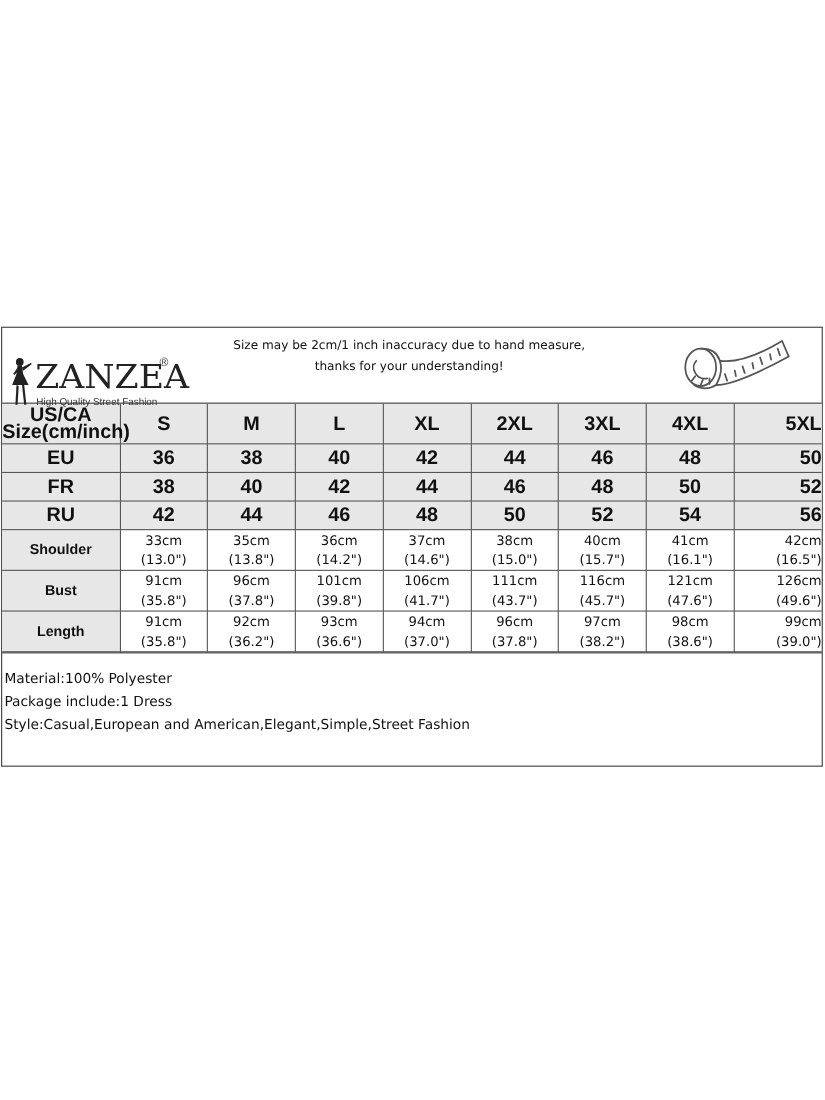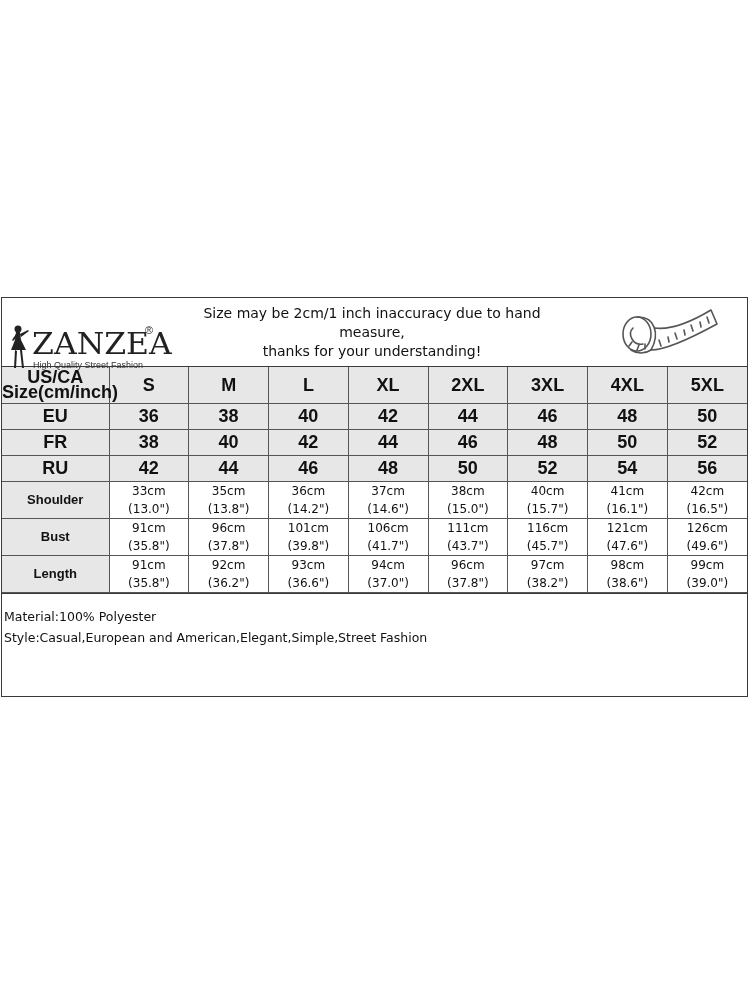--- a/index.html
+++ b/index.html
@@ -4,32 +4,32 @@
 <style>
   html, body { margin: 0; padding: 0; }
   body { width: 750px; height: 1000px; background: #ffffff; position: relative; overflow: hidden; }
   .chart { position: absolute; left: 1px; top: 297px; width: 747px; border: 1.5px solid #3a3a3a; background: #fff; box-sizing: border-box; }
   .top { position: relative; height: 68px; border-bottom: 1.5px solid #3a3a3a; }
   .logo { position: absolute; left: 4px; top: 10px; width: 150px; height: 50px; margin-top: 16px; }
   .brand { position: absolute; left: 26px; top: 2px; font-family: "DejaVu Serif", serif; font-size: 30px; letter-spacing: 0px; color: #222; transform: scaleX(1.05); transform-origin: left; font-weight: normal; }
   .reg { position: absolute; left: 139px; top: 0px; font-family: "Liberation Sans", sans-serif; font-size: 11px; color: #333; }
   .tagline { position: absolute; left: 27px; top: 36px; font-family: "Liberation Sans", sans-serif; font-size: 9px; color: #333; }
   .lady { position: absolute; left: 0; top: 0; }
-  .notice { position: absolute; left: 180px; width: 380px; top: 6px; text-align: center; font-family: "DejaVu Sans", sans-serif; font-size: 14px; line-height: 19px; color: #111; }
+  .notice { position: absolute; left: 180px; width: 380px; top: 6px; text-align: center; font-family: "DejaVu Sans", sans-serif; font-size: 11px; line-height: 19px; color: #111; }
   .tape { position: absolute; right: 22px; top: 6px; }
   table { border-collapse: collapse; width: 100%; table-layout: fixed; }
   td { border: 1.5px solid #555; text-align: center; padding: 0; color: #111; }
   tr.gray td { background: #e7e7e7; font-family: "Liberation Sans", sans-serif; font-weight: bold; font-size: 18px; }
   tr.hdr td { height: 36px; line-height: 15px; }
   tr.small td { height: 25px; }
   tr.meas td { height: 36px; font-family: "DejaVu Sans", sans-serif; font-size: 12px; line-height: 18px; }
   tr.meas td.rowlabel { background: #e7e7e7; font-family: "Liberation Sans", sans-serif; font-weight: bold; font-size: 13px; margin-left: 36px; }
   table tr:first-child td { border-top: none; }
   table td:first-child { border-left: none; }
-  table td:last-child { border-right: none; }
+  table td:last-child { border-right: none; text-align: right; }
   .info { border-top: 1.5px solid #3a3a3a; height: 103px; padding: 12px 2px 0 2px; box-sizing: border-box; font-family: "DejaVu Sans", sans-serif; font-size: 12.5px; line-height: 21px; color: #111; }
   .info div { white-space: nowrap; }
 </style>
 </head>
 <body>
 
 <div class="chart">
   <div class="top">
     <div class="logo">
       <svg class="lady" width="26" height="50" viewBox="0 0 26 50">
@@ -225,15 +225,16 @@
       <td>
             <div>99cm</div>
             <div>(39.0")</div>
           </td>
     </tr>
   </tbody>
     </table>
 
   <div class="info">
     <div>Material:100% Polyester</div>
+    <div>Package include:1 Dress</div>
     <div>Style:Casual,European and American,Elegant,Simple,Street Fashion</div>
   </div>
 </div>
 
 </body></html>

